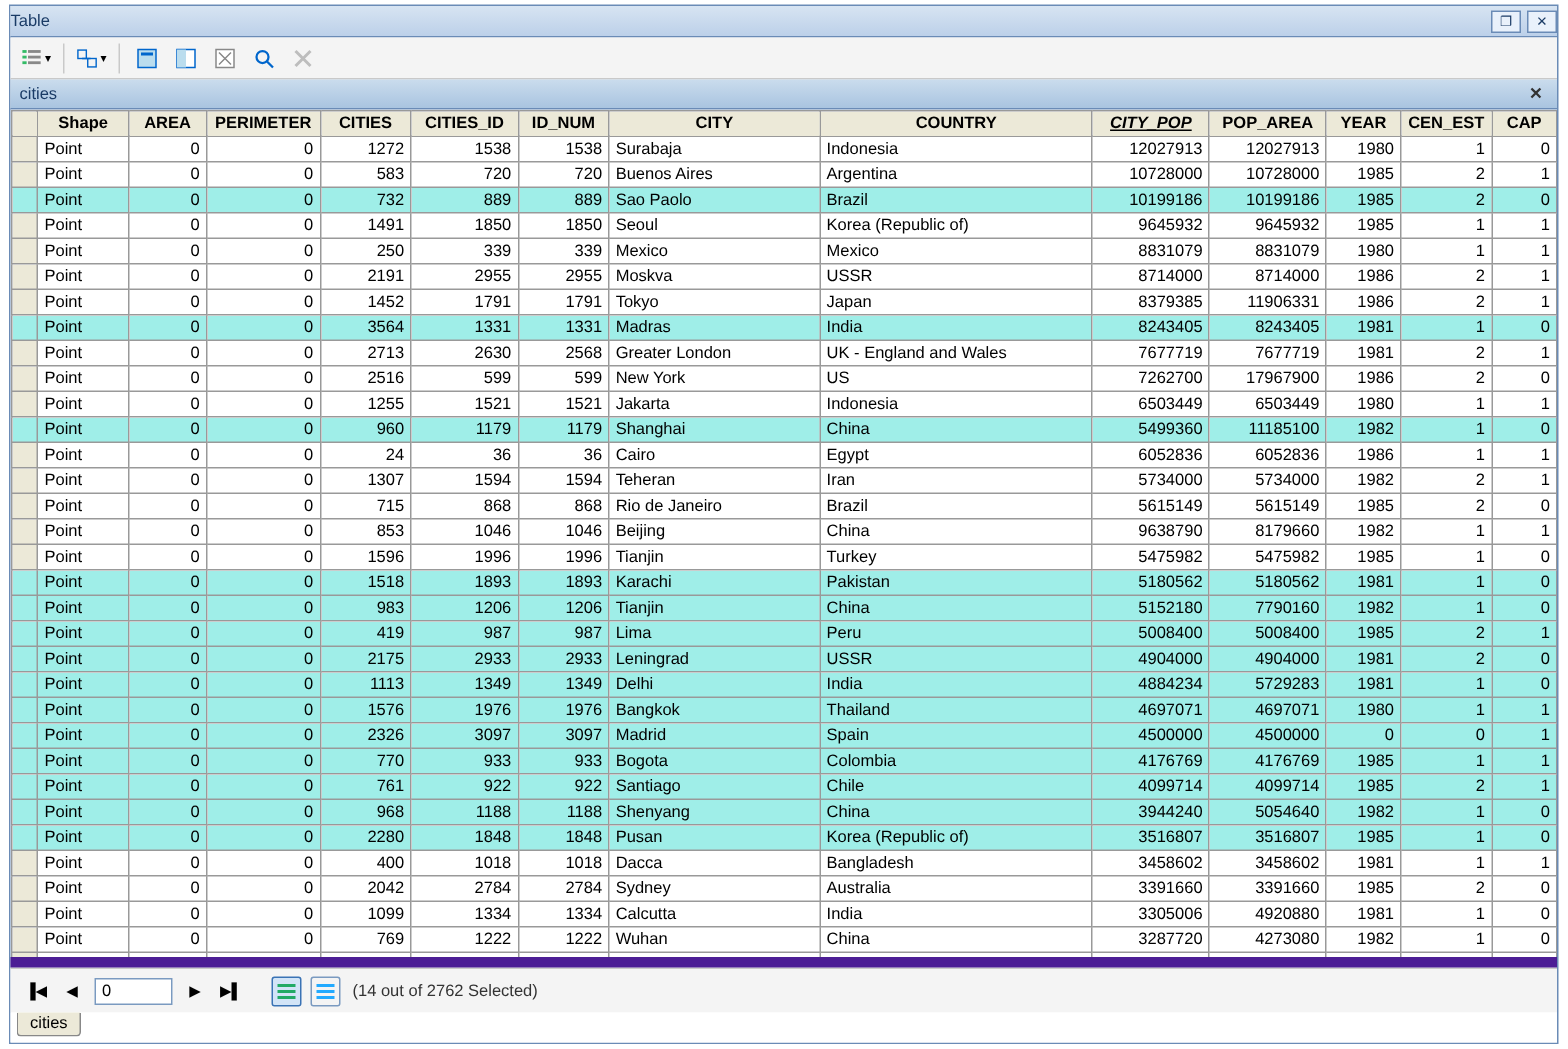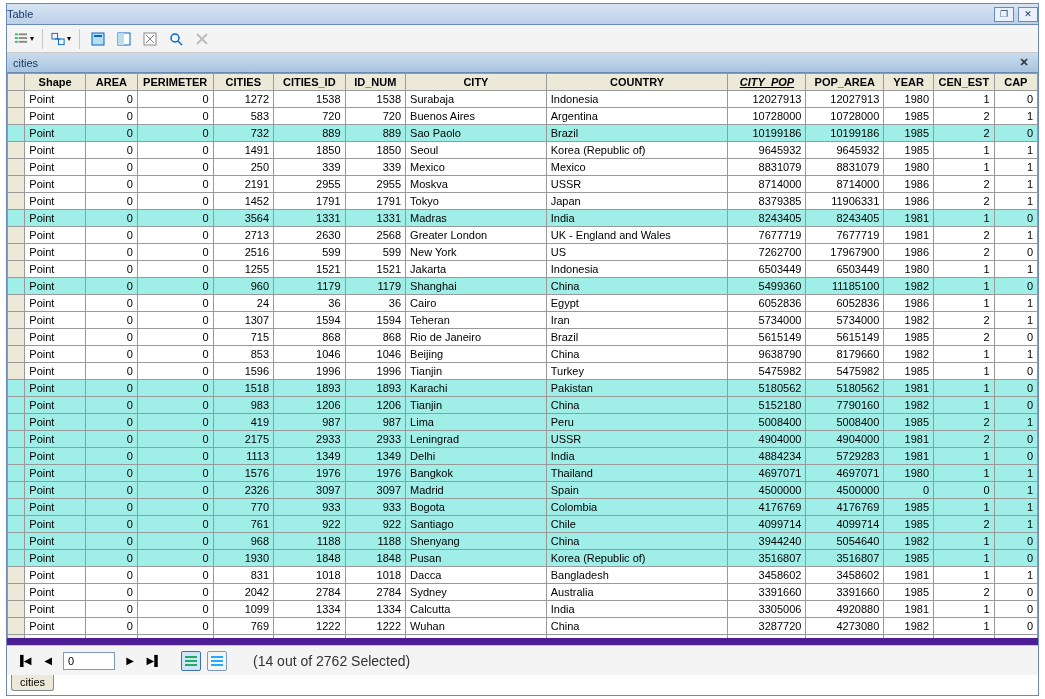--- a/index.html
+++ b/index.html
@@ -26,21 +26,21 @@
   table.grid td{background:#fff}
   table.grid tr.sel td{background:#9feee8}
   table.grid tr.sel td.rowhdr{background:#9feee8}
   .numcol{text-align:right}
   .c-shape{width:56px}.c-area{width:48px}.c-perim{width:70px}.c-cities{width:56px}.c-citiesid{width:66px}.c-idnum{width:56px}.c-city{width:130px}.c-country{width:168px}.c-pop{width:72px}.c-poparea{width:72px}.c-year{width:46px}.c-cen{width:56px}.c-cap{width:40px}
   .statusbar{height:30px;display:flex;align-items:center;gap:6px;padding:0 8px;background:#f4f4f4;border-top:1px solid #c9c9c9}
   .nav-btn{width:18px;height:18px;display:flex;align-items:center;justify-content:center;cursor:pointer;font-family:Arial;font-size:10px}
   .nav-input{width:52px;height:18px;border:1px solid #7a9ac0;text-align:left;padding:0 4px;font-size:11px}
   .view-btn{width:20px;height:20px;border:1px solid #7a9ac0;display:flex;align-items:center;justify-content:center;cursor:pointer;border-radius:2px;background:#f4f4f4}
   .view-btn.active{background:#d2e4f7;border-color:#3a73b5}
-  .status-text{font-size:14px;color:#333;margin-left:20px}
+  .status-text{font-size:11px;color:#333;margin-left:2px}
   .bottom-tabs{height:20px;display:flex;align-items:flex-start;padding-left:4px;background:#fff}
   .btab{border:1px solid #888;border-top:none;background:#ece9d8;font-size:11px;padding:1px 8px 2px;border-radius:0 0 3px 3px;cursor:pointer}
 </style>
 </head>
 <body>
 
 <div class="window">
   <div class="titlebar">
     <span class="title">Table</span>
     <div class="tb-btns">
@@ -581,37 +581,37 @@
               <td class="c-poparea numcol">5054640</td>
               <td class="c-year numcol">1982</td>
               <td class="c-cen numcol">1</td>
               <td class="c-cap numcol">0</td>
             </tr>
             <tr class="sel">
               <td class="rowhdr"></td>
               <td class="c-shape">Point</td>
               <td class="c-area numcol">0</td>
               <td class="c-perim numcol">0</td>
-              <td class="c-cities numcol">1930</td>
+              <td class="c-cities numcol">2280</td>
               <td class="c-citiesid numcol">1848</td>
               <td class="c-idnum numcol">1848</td>
               <td class="c-city">Pusan</td>
               <td class="c-country">Korea (Republic of)</td>
               <td class="c-pop numcol">3516807</td>
               <td class="c-poparea numcol">3516807</td>
               <td class="c-year numcol">1985</td>
               <td class="c-cen numcol">1</td>
               <td class="c-cap numcol">0</td>
             </tr>
             <tr>
               <td class="rowhdr"></td>
               <td class="c-shape">Point</td>
               <td class="c-area numcol">0</td>
               <td class="c-perim numcol">0</td>
-              <td class="c-cities numcol">831</td>
+              <td class="c-cities numcol">400</td>
               <td class="c-citiesid numcol">1018</td>
               <td class="c-idnum numcol">1018</td>
               <td class="c-city">Dacca</td>
               <td class="c-country">Bangladesh</td>
               <td class="c-pop numcol">3458602</td>
               <td class="c-poparea numcol">3458602</td>
               <td class="c-year numcol">1981</td>
               <td class="c-cen numcol">1</td>
               <td class="c-cap numcol">1</td>
             </tr>

